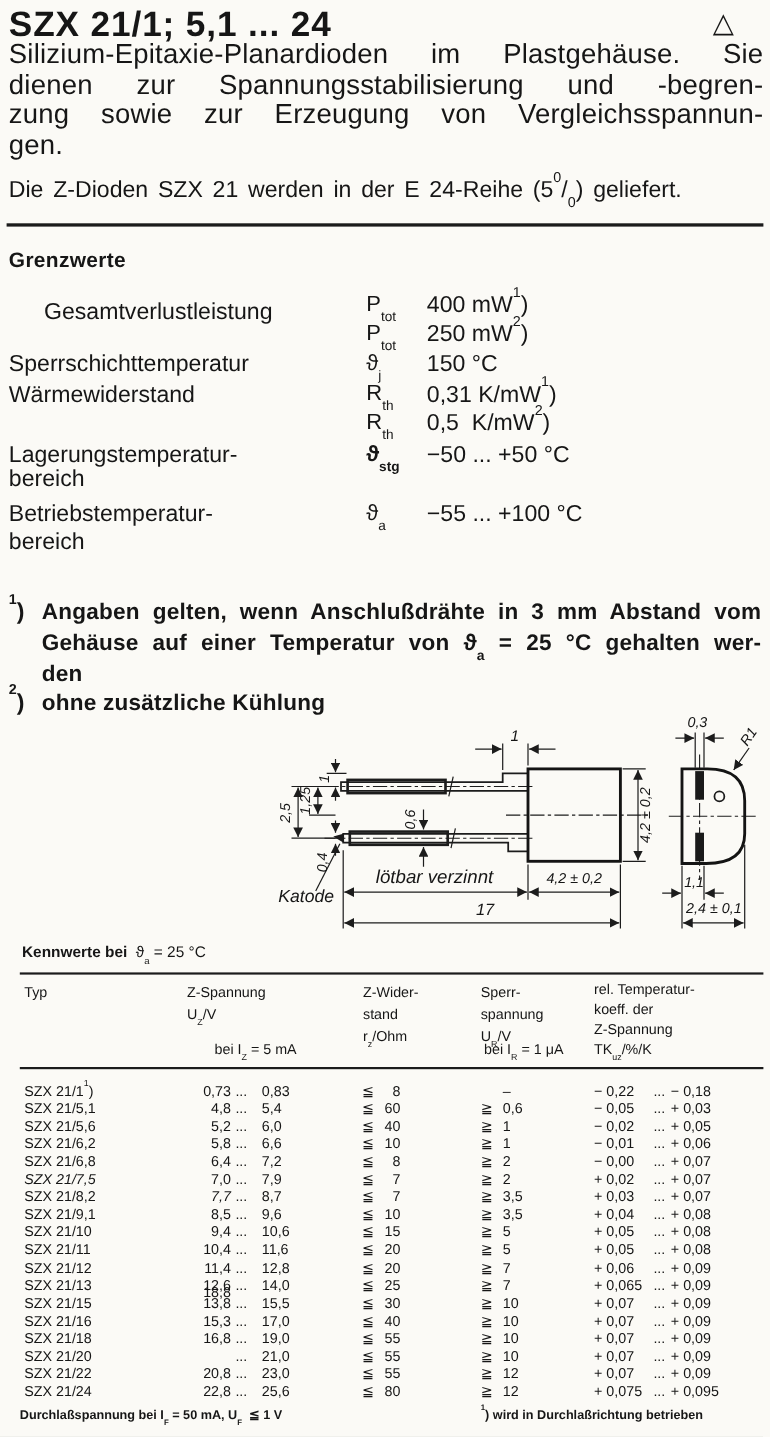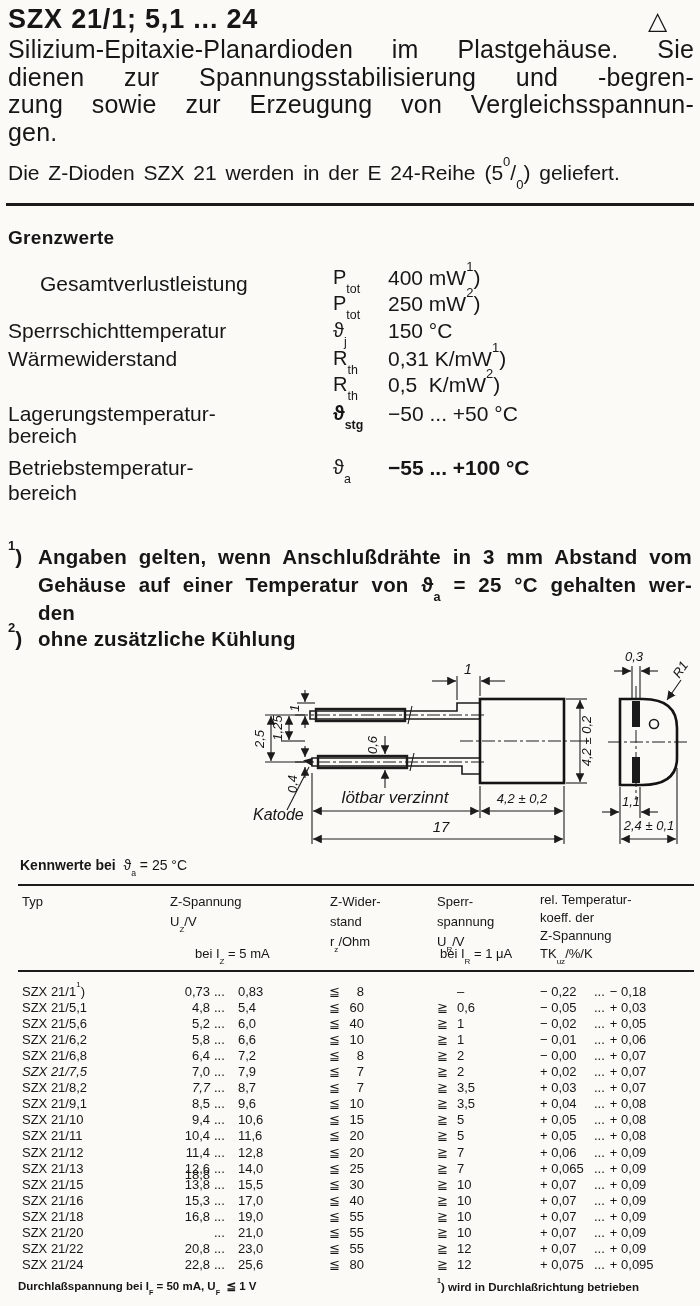--- a/index.html
+++ b/index.html
@@ -2,21 +2,21 @@
 <html><head>
 <meta charset="utf-8">
 <style>
   html,body{margin:0;padding:0;background:#e8e8e4;}
   .page{position:relative;width:700px;height:1306px;background:#fbfaf6;color:#161616;
         font-family:"Liberation Sans",sans-serif;overflow:hidden;}
   .b{font-weight:700;}
   sup{font-size:62%;position:relative;top:-0.45em;line-height:0;}
   sub{font-size:62%;position:relative;top:0.3em;line-height:0;}
   .abs{position:absolute;white-space:pre;}
-  .title{position:absolute;left:8px;top:4px;font-size:27px;font-weight:700;letter-spacing:.8px;}
+  .title{position:absolute;left:8px;top:4px;font-size:32px;font-weight:700;letter-spacing:.8px;}
   .corner{position:absolute;left:648px;top:6px;font-size:25px;}
   .intro{position:absolute;left:8px;top:36px;width:686px;font-size:25px;line-height:27.6px;letter-spacing:.2px;}
   .jline{text-align:justify;text-align-last:justify;}
   .jline.last{text-align-last:left;}
   .delivery{position:absolute;left:8px;top:161px;width:690px;font-size:21px;word-spacing:3px;}
   .rule{position:absolute;background:#1b1b1b;}
   .rule1{left:6px;top:203px;width:688px;height:3px;}
   .gw-heading{position:absolute;left:8px;top:227px;font-size:19px;font-weight:700;letter-spacing:.3px;}
   .gwlabel{position:absolute;left:8px;font-size:21px;white-space:pre;}
   .gwsym{position:absolute;left:333px;font-size:20px;white-space:pre;}
@@ -362,20 +362,20 @@
     <div class="gwval" style="top: 347px;">0,31 K/mW<sup>1</sup>)</div>
     <div class="gwsym" style="top: 373px;"><span>R</span><sub>th</sub></div>
     <div class="gwval" style="top: 373px;">0,5  K/mW<sup>2</sup>)</div>
     <div class="gwlabel" style="top: 402px;">Lagerungstemperatur-</div>
     <div class="gwlabel" style="top: 424px;">bereich</div>
     <div class="gwsym" style="top: 402px;"><span class="b">ϑ</span><sub class="b">stg</sub></div>
     <div class="gwval" style="top: 402px;">−50 ... +50 °C</div>
     <div class="gwlabel" style="top: 456px;">Betriebstemperatur-</div>
     <div class="gwlabel" style="top: 481px;">bereich</div>
     <div class="gwsym" style="top: 456px;"><span>ϑ</span><sub>a</sub></div>
-    <div class="gwval" style="top: 456px; font-weight: bold;">−55 ... +100 °C</div>
+    <div class="gwval" style="top: 456px;">−55 ... +100 °C</div>
     <div class="fnmark" style="top: 545px;"><sup>1</sup>)</div>
     <div class="fnline j" style="top: 545px;"><span>Angaben gelten, wenn Anschlußdrähte in 3 mm Abstand vom</span></div>
     <div class="fnline j" style="top: 573px;"><span>Gehäuse auf einer Temperatur von ϑ</span><sub>a</sub><span> = 25 °C gehalten wer-</span></div>
     <div class="fnline" style="top: 601px;"><span>den</span></div>
     <div class="fnmark" style="top: 627px;"><sup>2</sup>)</div>
     <div class="fnline" style="top: 627px;"><span>ohne zusätzliche Kühlung</span></div>
   </div>
 
 </body></html>

